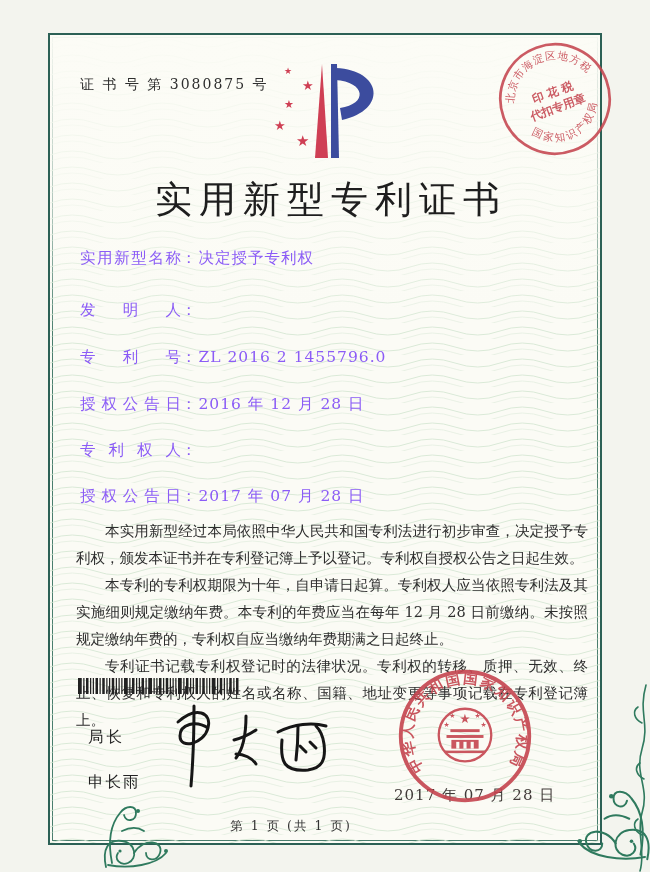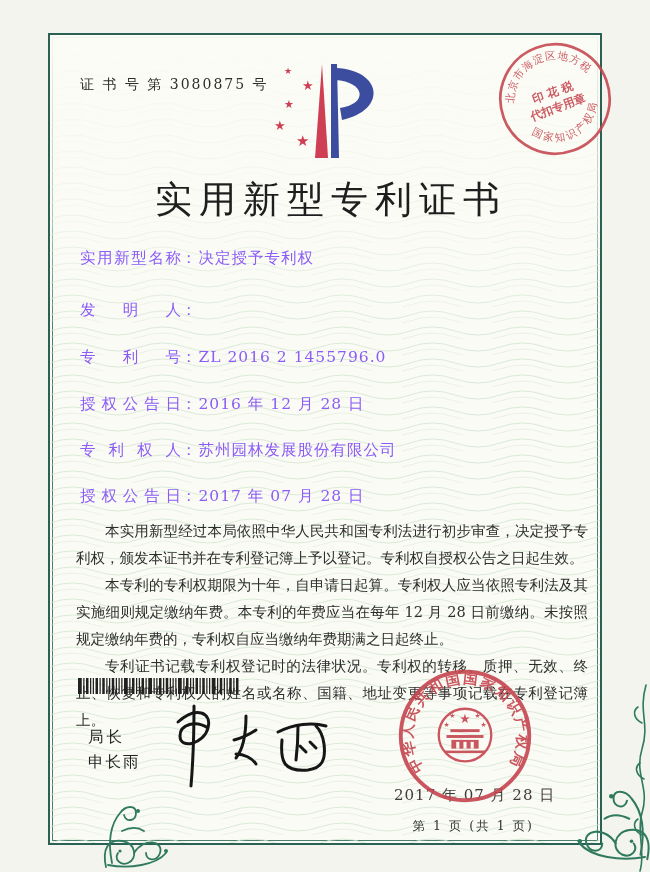--- a/index.html
+++ b/index.html
@@ -51,32 +51,32 @@
     position:absolute; left:76px; top:518px; width:512px;
     font-size:14.5px; line-height:1.86; color:#2d2d2d;
     text-align:justify;
   }
   .body-text p { text-indent:2em; }
 
   .barcode { position:absolute; left:78px; top:678px; }
 
   .signer { position:absolute; left:88px; top:727px; font-size:15.5px; color:#222; letter-spacing:3px;
             font-family:"DejaVu Sans","Liberation Sans",sans-serif; }
-  .signer .line2 { margin-top:4px; letter-spacing:2px; }
+  .signer .line2 { margin-top:24px; letter-spacing:2px; }
   .signature { position:absolute; left:150px; top:698px; }
 
   .issue-date {
     position:absolute; left:394px; top:786px; font-size:15px; color:#403a38;
     letter-spacing:1px; z-index:3;
   }
   .seal-authority { position:absolute; left:392px; top:663px; z-index:4; opacity:0.9; }
   .stamp-tax { position:absolute; left:492px; top:36px; z-index:4; transform:rotate(-20deg); opacity:0.88; }
 
   .footer {
-    position:absolute; left:48px; top:818px; width:486px; text-align:right;
+    position:absolute; left:48px; top:818px; width:486px; text-align:center;
     font-size:12.5px; letter-spacing:2px; color:#333; z-index:2;
   }
   .flourish-bl { position:absolute; left:50px; top:726px; z-index:1; }
   .flourish-br { position:absolute; left:478px; top:700px; z-index:1; transform:scaleX(-1); }
   .vine-r { position:absolute; left:578px; top:648px; z-index:1; }
 </style>
 </head>
 <body>
 
 <div class="page">
@@ -169,21 +169,20 @@
       <span class="fvalue">ZL 2016 2 1455796.0</span>
     </div>
     <div class="field f3">
       <span class="flabel">授权公告日</span>
         <span class="colon">：</span>
       <span class="fvalue">2016 年 12 月 28 日</span>
     </div>
     <div class="field f4">
       <span class="flabel">专利权人</span>
         <span class="colon">：</span>
-      <span class="fvalue">苏州园林发展股份有限公司</span>
     </div>
     <div class="field f5">
       <span class="flabel">授权公告日</span>
         <span class="colon">：</span>
       <span class="fvalue">2017 年 07 月 28 日</span>
     </div>
 
     <div class="body-text">
       <p>本实用新型经过本局依照中华人民共和国专利法进行初步审查，决定授予专利权，颁发本证书并在专利登记簿上予以登记。专利权自授权公告之日起生效。</p>
       <p>本专利的专利权期限为十年，自申请日起算。专利权人应当依照专利法及其实施细则规定缴纳年费。本专利的年费应当在每年 12 月 28 日前缴纳。未按照规定缴纳年费的，专利权自应当缴纳年费期满之日起终止。</p>

